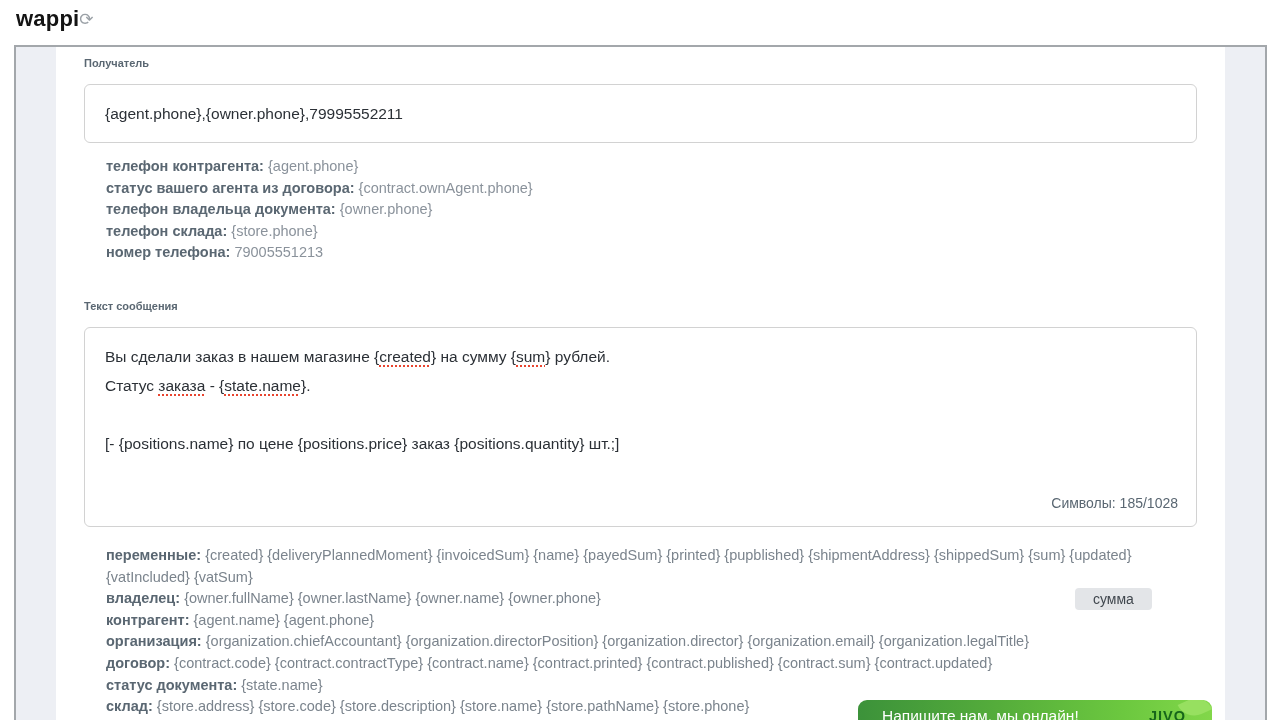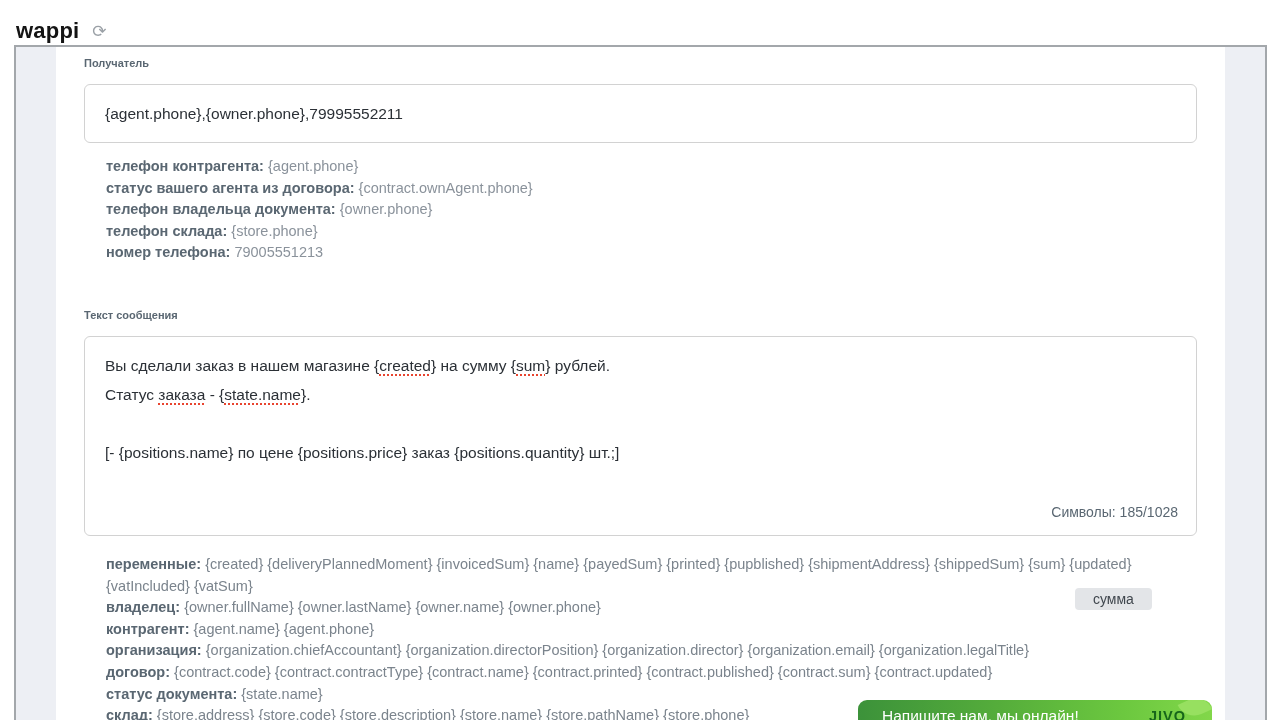--- a/index.html
+++ b/index.html
@@ -1,32 +1,32 @@
 <!DOCTYPE html>
 <html><head>
 <meta charset="utf-8">
 <style>
   * { margin:0; padding:0; box-sizing:border-box; }
   html,body { width:1280px; height:720px; overflow:hidden; background:#fff;
               font-family:"Liberation Sans", sans-serif; }
   body { position:relative; }
 
-  .header { position:absolute; left:16px; top:18px; display:flex; align-items:center; gap:13px; }
+  .header { position:absolute; left:16px; top:6px; display:flex; align-items:center; gap:0; }
   .logo { font-size:22px; font-weight:700; color:#141414; letter-spacing:.2px; }
   .refresh { font-size:17px; color:#9aa0a6; line-height:1; cursor:pointer; }
 
   .panel { position:absolute; left:14px; top:45px; width:1253px; height:700px;
            border:2px solid #a3a7ab; background:#fff; }
   .gutter { position:absolute; top:0; bottom:0; width:40px; background:#edeff4; }
   .gutter.gl { left:0; } .gutter.gr { right:0; }
   .content { position:absolute; left:40px; right:40px; top:0; bottom:0; background:#fff;
              padding:0 28px; }
 
   .sect-label { margin-top:10px; font-size:11px; font-weight:700; color:#5a6772; }
-  .sect-label.second { margin-top:45px; }
+  .sect-label.second { margin-top:36px; }
 
   .recipient-input { display:block; width:100%; height:59px; margin-top:15px;
      border:1px solid #d2d2d2; border-radius:6px; padding:0 20px;
      font-size:15.5px; color:#2b3036; font-family:"Liberation Sans",sans-serif; outline:none; }
 
   .hints { margin-top:13px; padding-left:22px; font-size:14.5px; line-height:21.6px; }
   .b { font-weight:700; color:#5a6772;margin-top:9px; }
   .v { color:#8a929b; }
 
   .msgbox { position:relative; margin-top:15px; height:200px; border:1px solid #d2d2d2;

